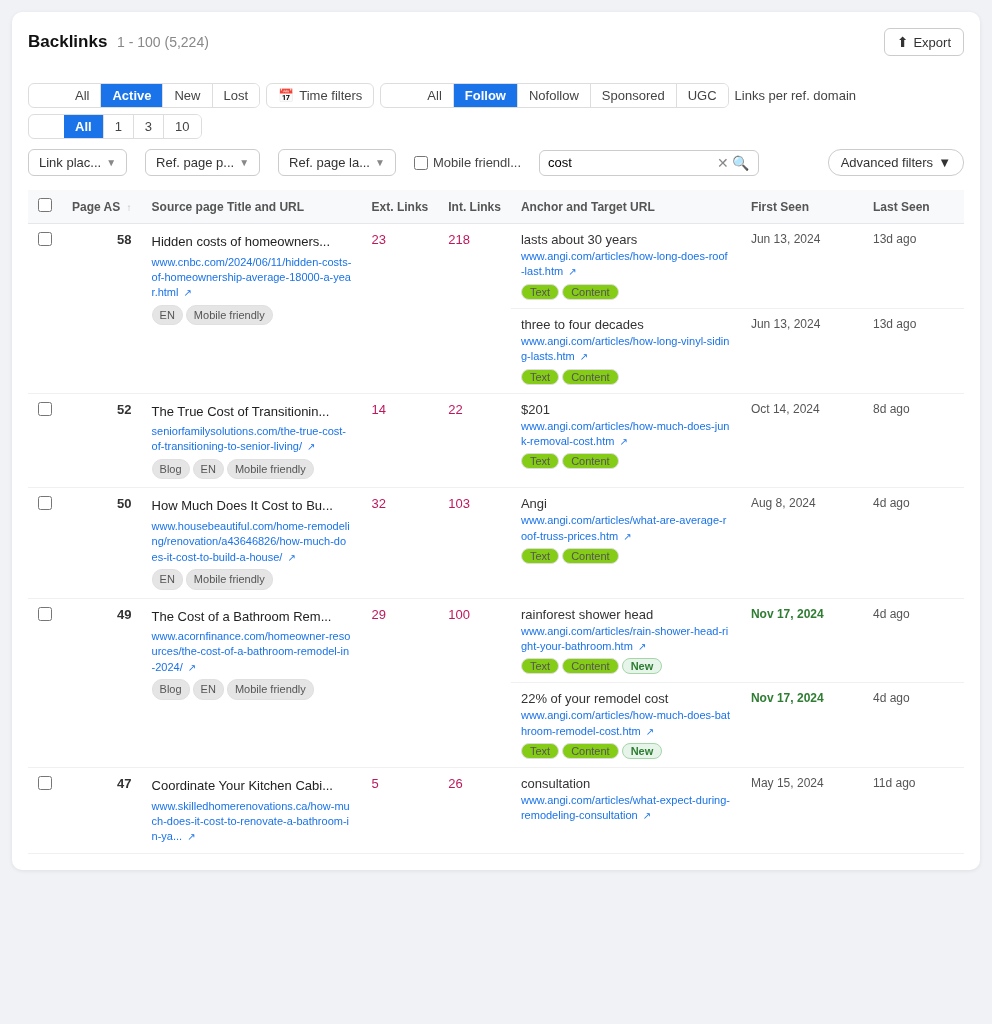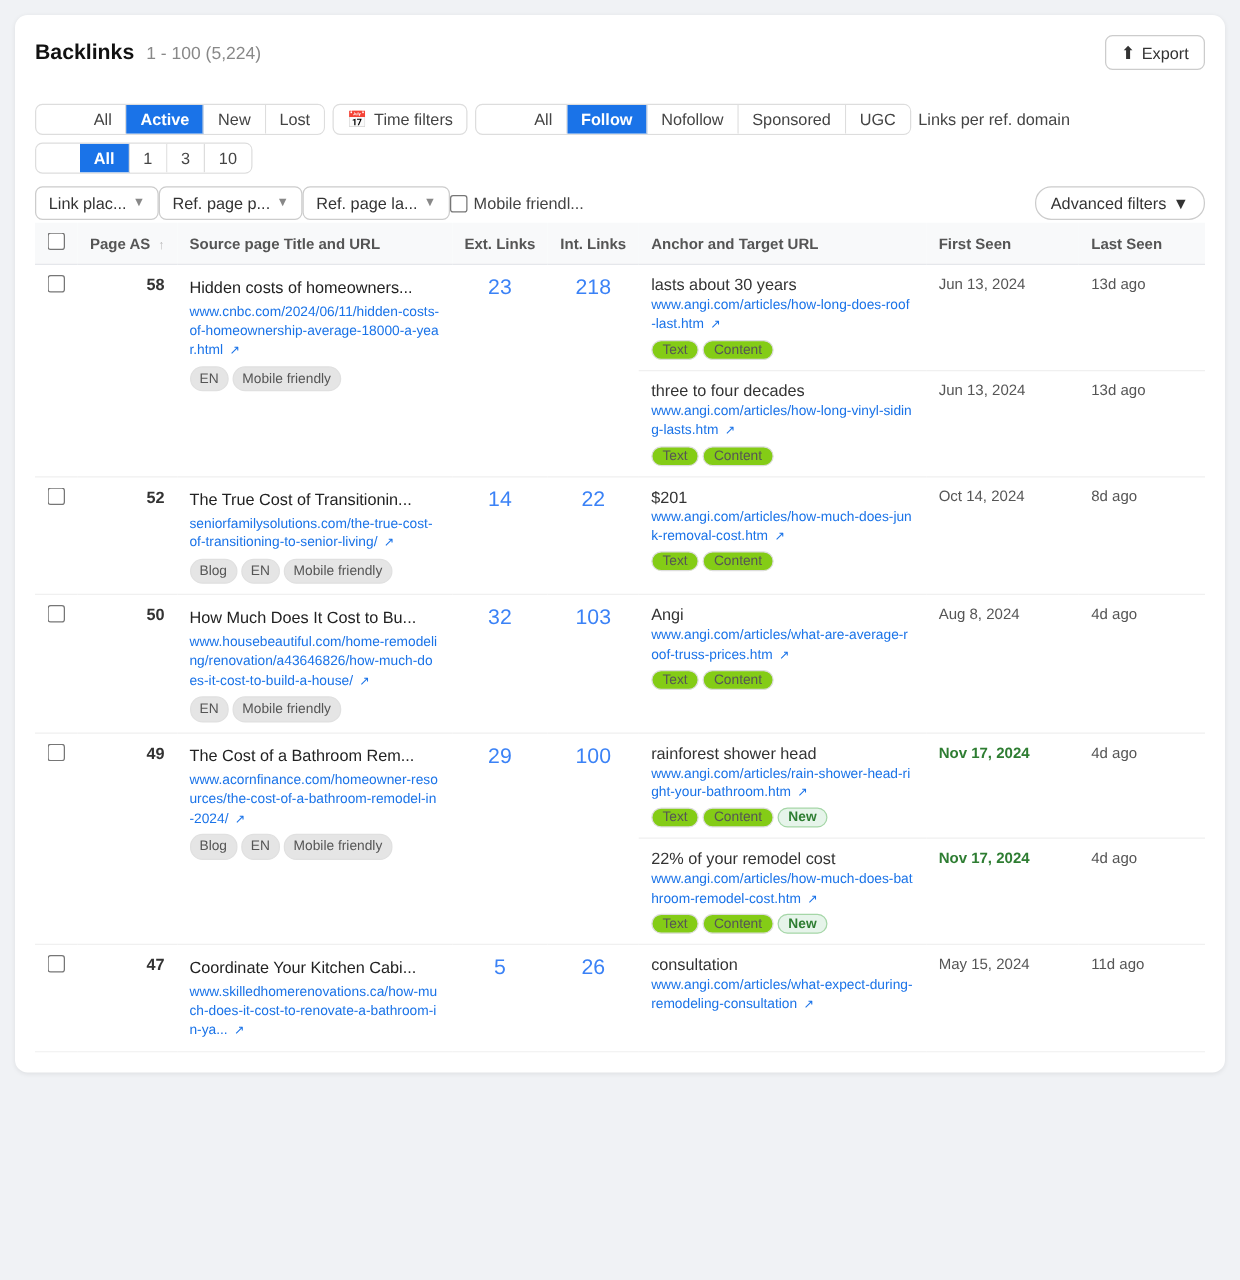--- a/index.html
+++ b/index.html
@@ -8,21 +8,21 @@
     .header { display: flex; align-items: center; justify-content: space-between; margin-bottom: 27px; }
     .title { font-size: 17px; font-weight: 700; color: #111; }
     .export-btn { display: flex; align-items: center; gap: 5px; border: 1px solid #ccc; border-radius: 6px; padding: 5px 12px; background: #fff; cursor: pointer; font-size: 13px; color: #333; }
     .filters-row1 { display: flex; align-items: center; gap: 6px; margin-bottom: 10px; flex-wrap: wrap; }
     .filter-group { display: flex; align-items: center; border: 1px solid #ddd; border-radius: 6px; overflow: hidden; padding-left: 35px; }
     .filter-btn { padding: 4px 11px; background: #fff; border: none; cursor: pointer; font-size: 13px; color: #444; border-right: 1px solid #ddd; white-space: nowrap; }
     .filter-btn:last-child { border-right: none; }
     .filter-btn.active { background: #1a73e8; color: #fff; font-weight: 600; }
     .time-period-btn { display: flex; align-items: center; gap: 5px; padding: 4px 11px; background: #fff; border: 1px solid #ddd; border-radius: 6px; cursor: pointer; font-size: 13px; color: #444; white-space: nowrap; }
     .links-label { font-size: 13px; color: #444; white-space: nowrap; }
-    .filters-row2 { display: flex; align-items: center; gap: 0; margin-bottom: 2px; flex-wrap: wrap; }
+    .filters-row2 { display: flex; align-items: center; gap: 18px; margin-bottom: 14px; flex-wrap: wrap; }
     .dropdown-btn { display: flex; align-items: center; gap: 5px; padding: 5px 10px; background: #fff; border: 1px solid #ccc; border-radius: 6px; cursor: pointer; font-size: 13px; color: #333; white-space: nowrap; }
     .dropdown-btn .chevron { font-size: 10px; color: #888; }
     .search-box { display: flex; align-items: center; border: 1px solid #ccc; border-radius: 6px; padding: 4px 8px; background: #fff; flex: 1; max-width: 220px; }
     .search-box input { border: none; outline: none; font-size: 13px; width: 100%; background: transparent; }
     .search-clear { cursor: pointer; color: #888; margin-right: 4px; font-size: 14px; }
     .search-icon { color: #555; font-size: 14px; cursor: pointer; }
     .mobile-check { display: flex; align-items: center; gap: 5px; font-size: 13px; color: #444; cursor: pointer; white-space: nowrap; }
     .mobile-check input { cursor: pointer; }
     .advanced-btn { display: flex; align-items: center; gap: 5px; padding: 5px 12px; background: #fff; border: 1px solid #ccc; border-radius: 13px; cursor: pointer; font-size: 13px; color: #333; white-space: nowrap; margin-left: auto; }
     .table-wrap { overflow-x: auto; }
@@ -30,21 +30,21 @@
     thead th { background: #f8f9fa; font-weight: 600; color: #555; padding: 8px 10px; text-align: left; border-bottom: 1px solid #e5e7eb; white-space: nowrap; font-size: 12px; }
     thead th:first-child { width: 30px; }
     tbody tr { border-bottom: 1px solid #f0f0f0; }
     td { padding: 8px 10px; vertical-align: top; }
     td.page-as { font-weight: 600; font-size: 13px; color: #333; white-space: nowrap; text-align: right; width: 60px; }
     td.source-page { width: 220px; font-size: 12px; line-height: 1.5; }
     .source-title { font-weight: 500; color: #222; font-size: 13px; margin-bottom: 3px; }
     .source-url { color: #1a73e8; font-size: 11px; word-break: break-all; line-height: 1.4; }
     .source-url a { color: #1a73e8; text-decoration: none; }
     .badge { display: inline-block; padding: 1px 7px; border-radius: 10px; font-size: 11px; color: #555; background: #e5e5e5; border: 1px solid #e0e0e0; margin-right: 3px; margin-top: 4px; }
-    td.ext-links, td.int-links { text-align: center; color: #3b82f6; font-size: 17px; white-space: nowrap; width: 70px; }
+    td.ext-links, td.int-links { text-align: left; color: #be185d; font-size: 13px; white-space: nowrap; width: 70px; }
     td.anchor-target { width: 230px; font-size: 12px; }
     .anchor-text { color: #333; font-weight: 500; margin-bottom: 2px; font-size: 13px; }
     .target-url { color: #1a73e8; font-size: 11px; word-break: break-all; line-height: 1.4; }
     .target-url a { color: #1a73e8; text-decoration: none; }
     .tag { display: inline-block; padding: 1px 8px; border-radius: 10px; font-size: 11px; border: 1px solid #ddd; color: #555; background: #84cc16; margin-right: 3px; margin-top: 4px; }
     .tag.new { background: #e6f4ea; color: #2e7d32; border-color: #a5d6a7; font-weight: 600; }
     td.first-seen, td.last-seen { white-space: nowrap; font-size: 12px; color: #555; }
     td.first-seen.new-green { color: #2e7d32; font-weight: 600; font-size: 12px; }
     .checkbox { width: 14px; height: 14px; cursor: pointer; }
     .ext-link-icon { font-size: 10px; color: #1a73e8; margin-left: 2px; }
@@ -103,20 +103,25 @@
       <span class="chevron">▼</span>
     </button>
     <button class="dropdown-btn">
       <span>Ref. page la...</span>
       <span class="chevron">▼</span>
     </button>
     <label class="mobile-check">
       <input type="checkbox" class="checkbox" style="">
       <span>Mobile friendl...</span>
     </label>
+    <div class="search-box">
+      <input type="text" value="cost" placeholder="cost" style="">
+      <span class="search-clear">✕</span>
+      <span class="search-icon">🔍</span>
+    </div>
     <button class="advanced-btn">
       <span>Advanced filters</span>
       <span class="chevron">▼</span>
     </button>
   </div>
 
   <div class="table-wrap">
     <table>
       <thead>
         <tr>

